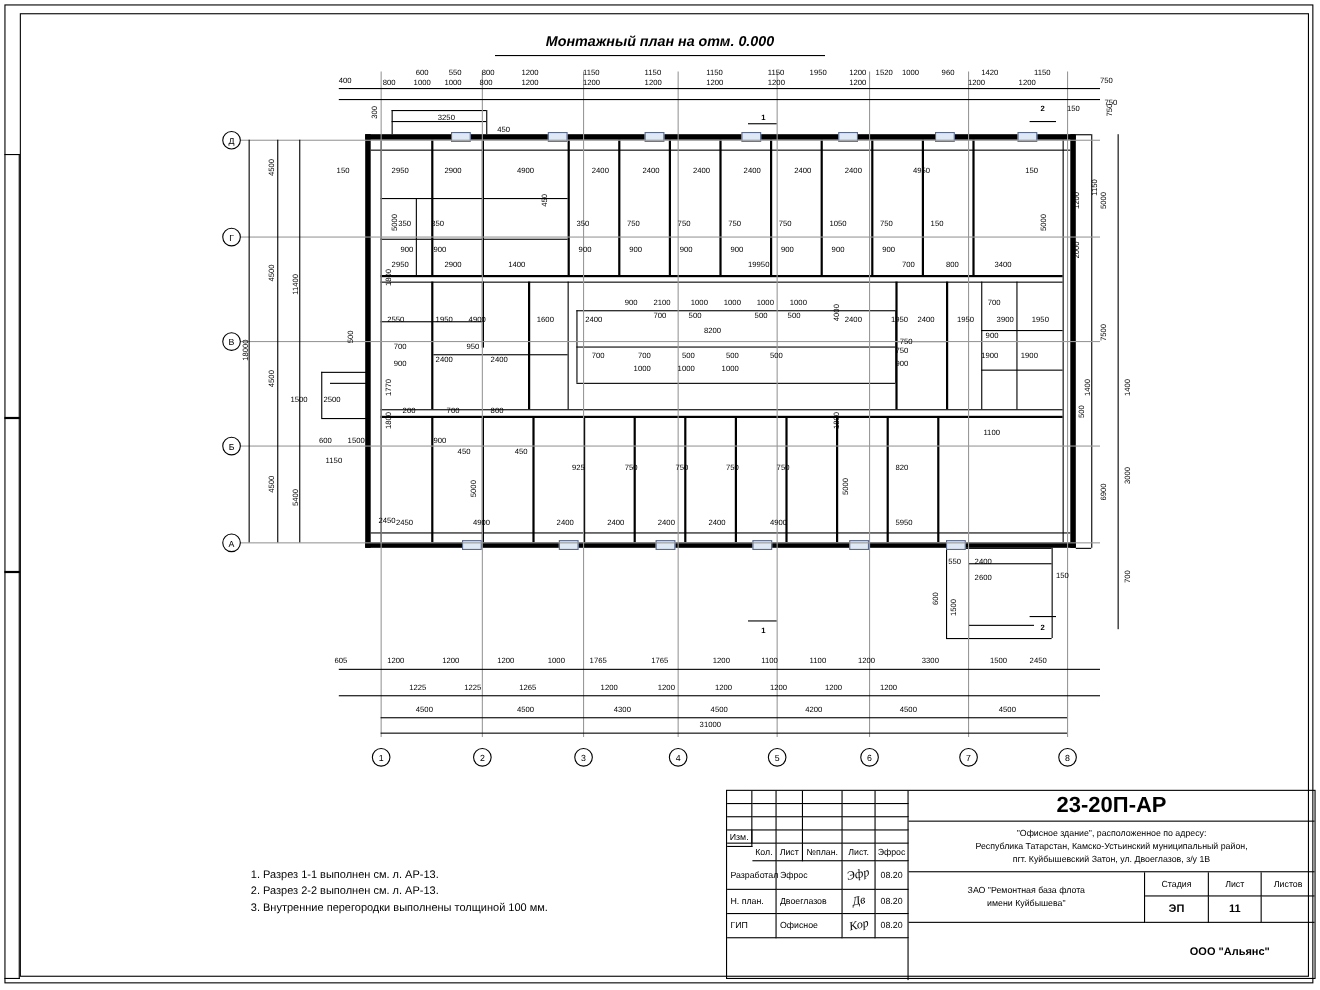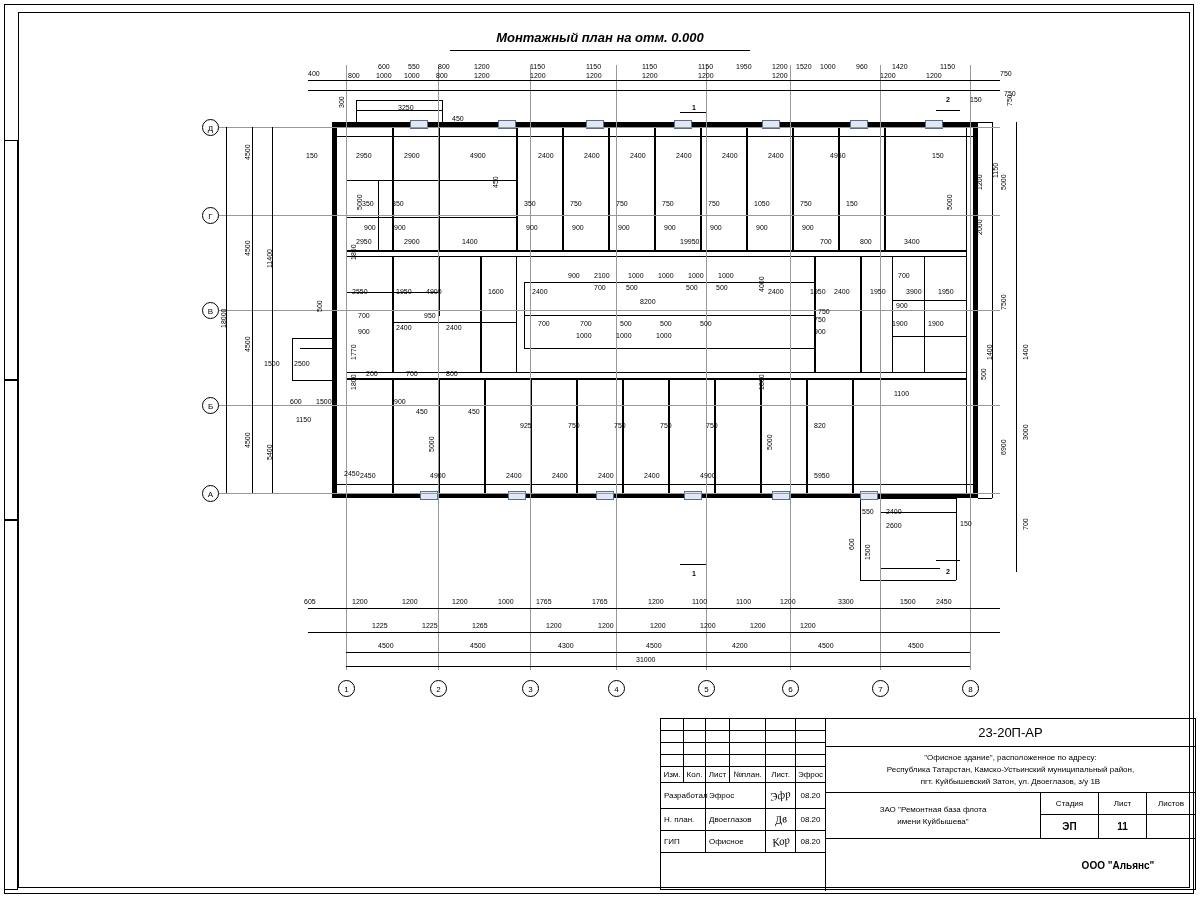--- a/index.html
+++ b/index.html
@@ -23,21 +23,21 @@
   .wallf{position:absolute;background:#000;}
   .part{position:absolute;background:#000;}
 
   
   .notes{position:absolute;left:228px;top:788px;font-size:10px;line-height:15px;}
 
   
   .stamp{position:absolute;left:660px;top:718px;width:536px;height:172px;border:1px solid #000;box-sizing:border-box;font-size:9px;}
   .cell{position:absolute;box-sizing:border-box;border-right:1px solid #000;border-bottom:1px solid #000;display:flex;align-items:center;justify-content:center;text-align:center;font-size:8px;line-height:9px;}
   .cellL{justify-content:flex-start;padding-left:3px;}
-  .big{font-size:13px;font-weight:normal;}
+  .big{font-size:20px;font-weight:bold;}
   .mid{font-size:10px;font-weight:bold;}
   .sig{font-family:"Liberation Serif",serif;font-style:italic;font-size:11px;transform:rotate(-12deg);}
 </style>
 </head>
 <body>
 
 <div id="sheet">
 
   <div class="frame-outer"></div>
   <div class="frame-inner"></div>
@@ -421,20 +421,25 @@
     <div class="lbl" style="left:668px;top:490px;transform:rotate(-90deg);transform-origin:left top;">600</div>
     <div class="lbl" style="left:684px;top:500px;transform:rotate(-90deg);transform-origin:left top;">1500</div>
     <div class="lbl" style="left:806px;top:300px;transform:rotate(-90deg);transform-origin:left top;">1400</div>
     <div class="lbl" style="left:800px;top:320px;transform:rotate(-90deg);transform-origin:left top;">500</div>
     <div class="lbl" style="left:796px;top:130px;transform:rotate(-90deg);transform-origin:left top;">1200</div>
     <div class="lbl" style="left:812px;top:118px;transform:rotate(-90deg);transform-origin:left top;">1150</div>
     <div class="lbl" style="left:796px;top:175px;transform:rotate(-90deg);transform-origin:left top;">2000</div>
 
   </div>
 
+  <div class="notes">
+    <div>1. Разрез 1-1 выполнен см. л. АР-13.</div>
+    <div>2. Разрез 2-2 выполнен см. л. АР-13.</div>
+    <div>3. Внутренние перегородки выполнены толщиной 100 мм.</div>
+  </div>
 
   <div class="stamp">
 
     <div class="cell" style="left:0;top:0;width:23px;height:12px;"></div>
     <div class="cell" style="left:23px;top:0;width:22px;height:12px;"></div>
     <div class="cell" style="left:45px;top:0;width:24px;height:12px;"></div>
     <div class="cell" style="left:69px;top:0;width:36px;height:12px;"></div>
     <div class="cell" style="left:105px;top:0;width:30px;height:12px;"></div>
     <div class="cell" style="left:135px;top:0;width:30px;height:12px;"></div>
 
@@ -452,21 +457,21 @@
     <div class="cell" style="left:105px;top:24px;width:30px;height:12px;"></div>
     <div class="cell" style="left:135px;top:24px;width:30px;height:12px;"></div>
 
     <div class="cell" style="left:0;top:36px;width:23px;height:12px;"></div>
     <div class="cell" style="left:23px;top:36px;width:22px;height:12px;"></div>
     <div class="cell" style="left:45px;top:36px;width:24px;height:12px;"></div>
     <div class="cell" style="left:69px;top:36px;width:36px;height:12px;"></div>
     <div class="cell" style="left:105px;top:36px;width:30px;height:12px;"></div>
     <div class="cell" style="left:135px;top:36px;width:30px;height:12px;"></div>
 
-    <div class="cell" style="left:0;top:48px;width:23px;height:16px;">Изм.</div>
+    <div class="cell" style="left:0;top:35px;width:23px;height:16px;">Изм.</div>
     <div class="cell" style="left:23px;top:48px;width:22px;height:16px;">Кол.</div>
     <div class="cell" style="left:45px;top:48px;width:24px;height:16px;">Лист</div>
     <div class="cell" style="left:69px;top:48px;width:36px;height:16px;">№план.</div>
     <div class="cell" style="left:105px;top:48px;width:30px;height:16px;">Лист.</div>
     <div class="cell" style="left:135px;top:48px;width:30px;height:16px;">Эфрос</div>
 
     <div class="cell cellL" style="left:0;top:64px;width:45px;height:26px;">Разработал</div>
     <div class="cell cellL" style="left:45px;top:64px;width:60px;height:26px;">Эфрос</div>
     <div class="cell" style="left:105px;top:64px;width:30px;height:26px;">
         <span class="sig">Эфр</span>

